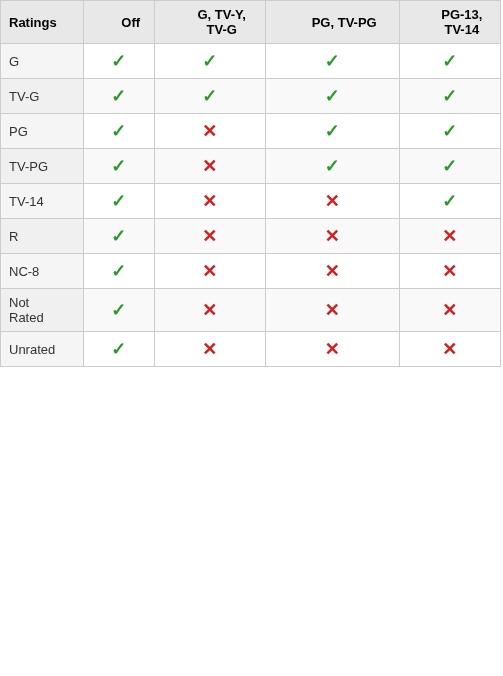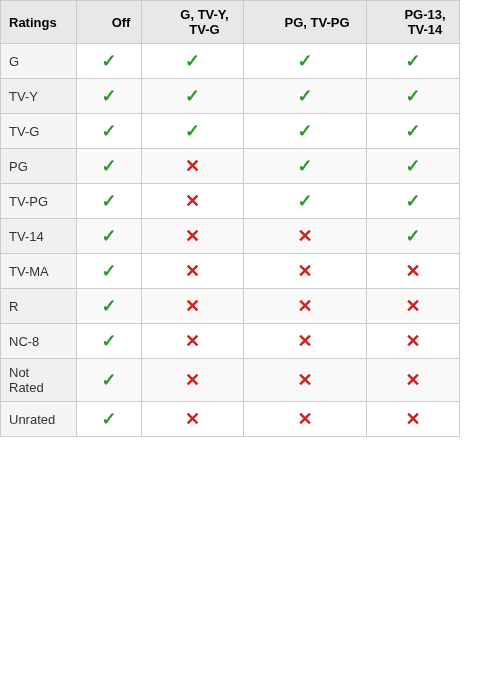--- a/index.html
+++ b/index.html
@@ -3,21 +3,21 @@
   <meta charset="utf-8">
   <style>
     * { box-sizing: border-box; margin: 0; padding: 0; }
     body {
       font-family: Arial, sans-serif;
       font-size: 13px;
       background: #fff;
       width: 503px;
     }
     table {
-      width: 460px;
+      width: 501px;
       border-collapse: collapse;
     }
     th, td {
       border: 1px solid #ccc;
       text-align: center;
       padding: 6px 4px;
       vertical-align: middle;
     }
     th {
       background: #e8e8e8;
@@ -68,27 +68,20 @@
   </thead>
   <tbody id="table-body">
   <tr>
         <td>G</td>
         <td><span class="check">✓</span></td>
         <td><span class="check">✓</span></td>
         <td><span class="check">✓</span></td>
         <td><span class="check">✓</span></td>
       </tr>
       <tr>
-        <td>TV-Y</td>
-        <td><span class="check">✓</span></td>
-        <td><span class="check">✓</span></td>
-        <td><span class="check">✓</span></td>
-        <td><span class="check">✓</span></td>
-      </tr>
-      <tr>
         <td>TV-G</td>
         <td><span class="check">✓</span></td>
         <td><span class="check">✓</span></td>
         <td><span class="check">✓</span></td>
         <td><span class="check">✓</span></td>
       </tr>
       <tr>
         <td>PG</td>
         <td><span class="check">✓</span></td>
         <td><span class="cross">✕</span></td>
@@ -101,27 +94,20 @@
         <td><span class="cross">✕</span></td>
         <td><span class="check">✓</span></td>
         <td><span class="check">✓</span></td>
       </tr>
       <tr>
         <td>TV-14</td>
         <td><span class="check">✓</span></td>
         <td><span class="cross">✕</span></td>
         <td><span class="cross">✕</span></td>
         <td><span class="check">✓</span></td>
-      </tr>
-      <tr>
-        <td>TV-MA</td>
-        <td><span class="check">✓</span></td>
-        <td><span class="cross">✕</span></td>
-        <td><span class="cross">✕</span></td>
-        <td><span class="cross">✕</span></td>
       </tr>
       <tr>
         <td>R</td>
         <td><span class="check">✓</span></td>
         <td><span class="cross">✕</span></td>
         <td><span class="cross">✕</span></td>
         <td><span class="cross">✕</span></td>
       </tr>
       <tr>
         <td>NC-8</td>

